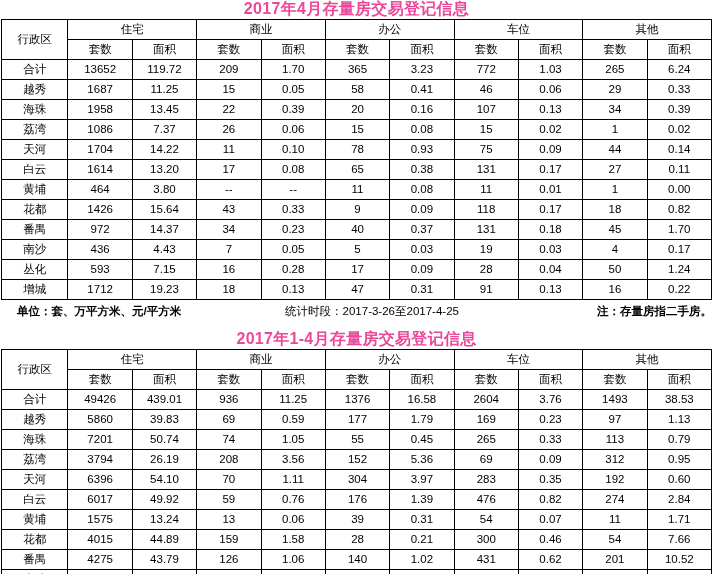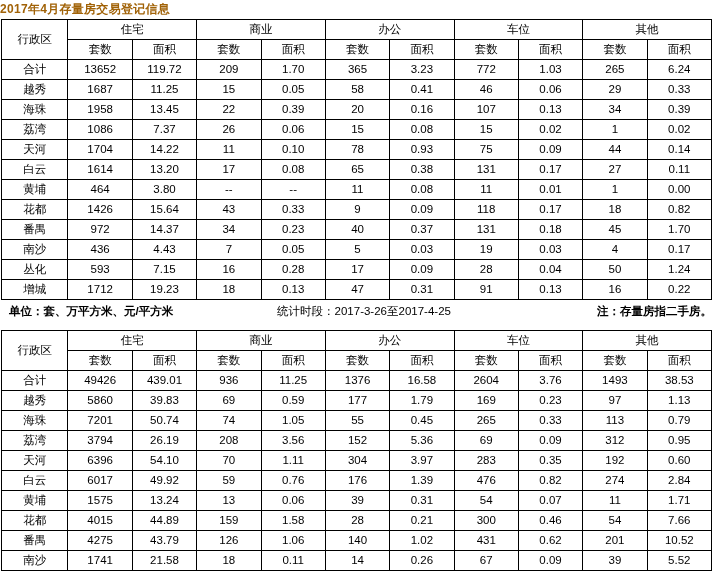--- a/index.html
+++ b/index.html
@@ -1,20 +1,20 @@
 <!DOCTYPE html>
 <html><head>
 <meta charset="utf-8">
 <style>
   html,body{margin:0;padding:0;background:#ffffff;}
   body{width:713px;height:574px;font-family:"Liberation Sans","DejaVu Sans",sans-serif;color:#000;}
   .page{width:713px;height:574px;position:relative;overflow:hidden;}
   .block{width:713px;}
   .title{
-    color:#a16207;font-weight:bold;font-size:12px;
+    text-align:center;color:#ec4899;font-weight:bold;font-size:16px;
     letter-spacing:0.3px;line-height:16px;padding:1px 0 2px 0;
   }
   table.grid{border-collapse:collapse;width:711px;margin:0 1px;table-layout:fixed;}
   table.grid td,table.grid th{
     border:1px solid #000;font-size:11.5px;text-align:center;
     padding:0;height:19px;line-height:19px;font-weight:normal;
   }
   .hdr-region{font-weight:bold;font-size:12.5px;}
   .hdr-cat{font-weight:bold;font-size:12.5px;}
   .hdr-sub{font-weight:bold;font-size:11.5px;}
@@ -22,21 +22,21 @@
   td.total{font-weight:bold;}
   td.num{font-family:"Liberation Sans","DejaVu Sans",sans-serif;}
   
   col.c-region{width:62px;}
   col.c-n{width:60px;}
   col.c-a{width:60px;}
   .footer{
     display:flex;width:711px;margin:0 1px;font-size:11.5px;
     height:22px;align-items:center;
   }
-  .footer .unit{width:210px;font-weight:bold;padding-left:8px;}
+  .footer .unit{width:210px;font-weight:bold;padding-left:16px;}
   .footer .period{width:290px;text-align:center;}
   .footer .note{flex:1;text-align:right;font-weight:bold;}
   .gap{height:8px;}
   
   .grpL{border-left:1.6px solid #000 !important;}
 </style>
 </head>
 <body>
 
 <div class="page">
@@ -241,20 +241,21 @@
     <div class="footer">
       <div class="unit">单位：套、万平方米、元/平方米</div>
       <div class="period">统计时段：2017-3-26至2017-4-25</div>
       <div class="note">注：存量房指二手房。</div>
     </div>
   </div>
 
   <div class="gap"></div>
 
   <div class="block">
+    <div class="title">2017年1-4月存量房交易登记信息</div>
     <table class="grid">
       <colgroup>
         <col class="c-region">
           <col class="c-n">
           <col class="c-a">
           <col class="c-n">
           <col class="c-a">
         <col class="c-n">
           <col class="c-a">
           <col class="c-n">

